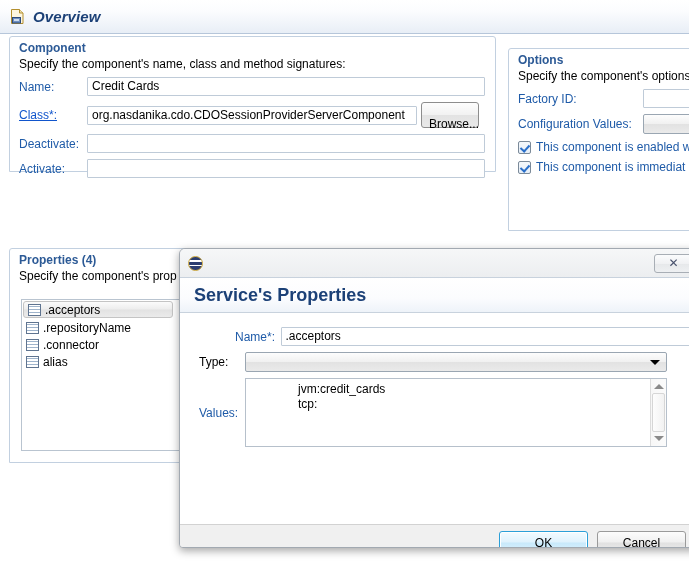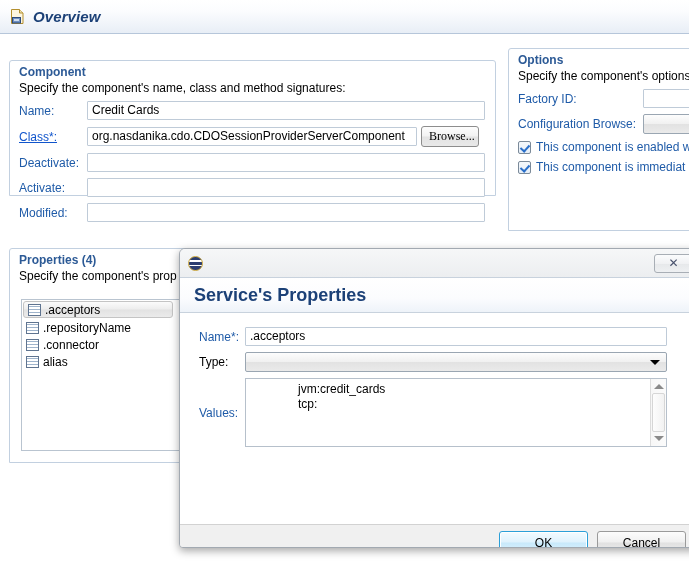--- a/index.html
+++ b/index.html
@@ -63,24 +63,24 @@
     padding: 3px 4px;
     box-sizing: border-box;
     color: #000;
     outline: none;
     border-radius: 1px;
   }
   .btn {
     border: 1px solid #8d8d8d;
     border-radius: 3px;
     background: linear-gradient(to bottom, #fdfdfd 0%, #f2f2f2 48%, #e3e3e3 52%, #e9e9e9 100%);
-    font-family: Liberation Serif, serif;
+    font-family: Liberation Sans, sans-serif;
     font-size: 12px; color: #000;
     height: 21px; line-height: 19px;
-    padding: 0 7px;
+    padding: 12px 7px;
     box-sizing: border-box;
     cursor: pointer;
   }
   .combo {
     border: 1px solid #9aa6b2;
     border-radius: 2px;
     background: linear-gradient(to bottom, #fdfdfd 0%, #f0f0f0 50%, #e2e2e2 51%, #eaeaea 100%);
     height: 20px; box-sizing: border-box;
   }
 
@@ -268,21 +268,21 @@
           <path d="M2.5 1.5 h8 l3.5 3.5 v10.5 h-11.5 z" fill="#fdf6e0" stroke="#b38f2e" stroke-width="1"></path>
           <path d="M10.5 1.5 v3.5 h3.5" fill="#f0e2b0" stroke="#b38f2e" stroke-width="1"></path>
           <rect x="3.5" y="9.5" width="8" height="5.5" fill="#6f8fc0" stroke="#2c4a7c" stroke-width="1"></rect>
           <rect x="5" y="11" width="5" height="2" fill="#cfdcee"></rect>
         </svg>
       </span>
       <span class="hdr-title">Overview</span>
     </div>
   </div>
 
-  <div class="section" style="left:9px; top:60px; width:487px; height:136px;">
+  <div class="section" style="left:9px; top:36px; width:487px; height:136px;">
     <div class="section-title">Component</div>
     <div class="section-desc">Specify the component's name, class and method signatures:</div>
 
     <div style="padding-left:9px;">
       <div class="field-row">
         <span class="field-label" style="width:68px;">Name:</span>
         <input class="txt" style="width: 398px;" value="Credit Cards">
       </div>
 
       <div class="field-row">
@@ -294,39 +294,35 @@
       <div class="field-row">
         <span class="field-label" style="width:68px;">Deactivate:</span>
         <input class="txt" style="width: 398px;" value="">
       </div>
 
       <div class="field-row">
         <span class="field-label" style="width:68px;">Activate:</span>
         <input class="txt" style="width: 398px;" value="">
       </div>
 
-      <div class="field-row">
-        <span class="field-label" style="width:68px;">Modified:</span>
-        <input class="txt" style="width: 398px;" value="">
-      </div>
     </div>
   </div>
 
   <div class="section" style="left:508px; top:48px; width:260px; height:183px;">
     <div class="section-title">Options</div>
     <div class="section-desc">Specify the component's options</div>
 
     <div style="padding-left:9px;">
       <div class="field-row">
         <span class="field-label" style="width:125px;">Factory ID:</span>
         <input class="txt" style="width: 120px;" value="">
       </div>
 
       <div class="field-row">
-        <span class="field-label" style="width:125px;">Configuration Browse:</span>
+        <span class="field-label" style="width:125px;">Configuration Values:</span>
         <div class="combo" style="width:120px;"></div>
       </div>
 
       <div class="cbrow">
         <span class="cbox"></span>
         <span class="cb-label">This component is enabled w</span>
       </div>
 
       <div class="cbrow">
         <span class="cbox"></span>
@@ -366,21 +362,21 @@
       <span class="dlg-close">✕</span>
     </div>
 
     <div class="dlg-banner">
       <span class="dlg-banner-title">Service's Properties</span>
     </div>
 
     <div class="dlg-body" style="height:197px; padding-top:14px;">
 
       <div class="field-row" style="padding-left:19px;">
-        <span class="dlg-label" style="width:46px;">Name*:</span>
+        <span class="dlg-label" style="width:46px;margin-left:36px;">Name*:</span>
         <input class="txt" style="width: 422px;" value=".acceptors">
       </div>
 
       <div class="field-row" style="padding-left:19px;">
         <span class="dlg-label black" style="width:46px;">Type:</span>
         <div class="combo" style="width:422px; display:flex; align-items:center; justify-content:space-between; padding:0 6px;">
           <span style="font-size:12px;margin-top:41px;">String</span>
           <span class="combo-arrow"></span>
         </div>
       </div>

